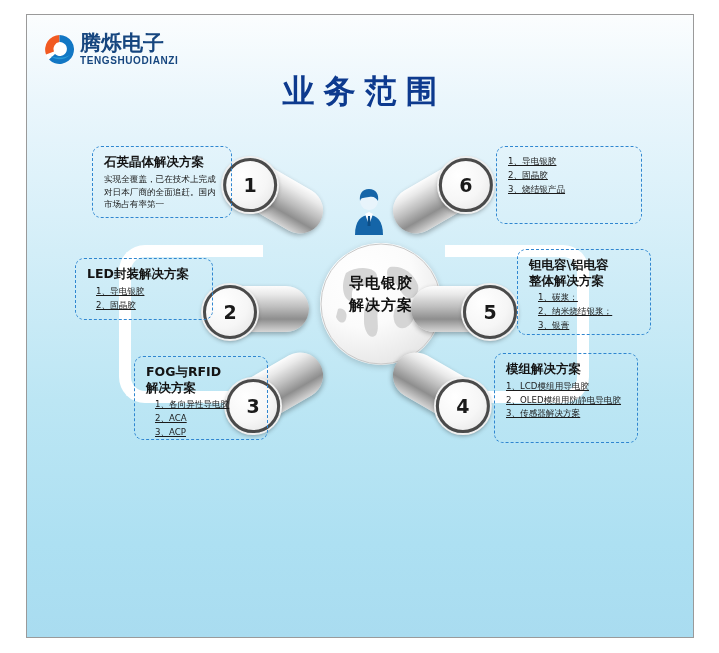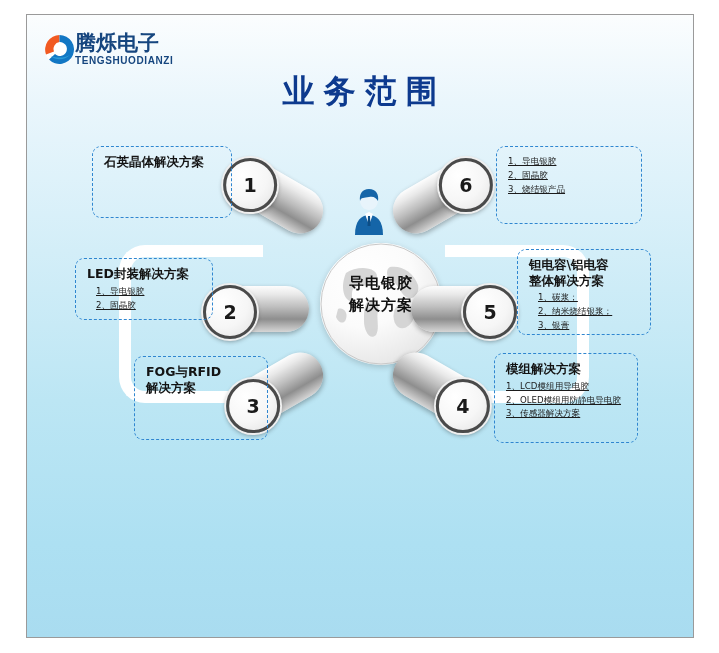--- a/index.html
+++ b/index.html
@@ -7,21 +7,21 @@
        font-family:"Liberation Sans","DejaVu Sans",sans-serif;}
 
   .slide{
     position:absolute;left:26px;top:14px;width:666px;height:622px;
     border:1px solid #9a9a9a;
     background:linear-gradient(180deg,#fbfdfe 0%,#eaf6fc 14%,#d3eef8 38%,#bce6f4 62%,#ade0f2 85%,#a9dcf0 100%);
     overflow:hidden;
   }
 
   
-  .logo{position:absolute;left:17px;top:18px;display:flex;align-items:center;}
+  .logo{position:absolute;left:17px;top:18px;display:flex;align-items:center;gap:5px;}
   .logo-mark{width:31px;height:31px;position:relative;}
   .logo-txt{display:flex;flex-direction:column;line-height:1;}
   .logo-cn{font-size:21px;font-weight:bold;color:#16467f;letter-spacing:0px;
            font-family:"DejaVu Sans",sans-serif;}
   .logo-en{font-size:10px;font-weight:bold;color:#16467f;letter-spacing:0.6px;margin-top:2px;}
 
   
   .title{position:absolute;left:0;top:55px;width:666px;text-align:center;
          font-size:32px;font-weight:bold;color:#0d3a8e;letter-spacing:9px;
          font-family:"DejaVu Sans",sans-serif;text-indent:9px;}
@@ -160,35 +160,41 @@
 
   <div class="marker" style="left:362px;top:158px;transform:rotate(-30deg);">
     <div class="cap"></div>
     <div class="knob k-right" style="transform:rotate(30deg);">
       <span>6</span>
     </div>
   </div>
 
   <div class="box" style="left:65px;top:131px;width:140px;height:72px;">
     <h4>石英晶体解决方案</h4>
+    <p>实现全覆盖，已在技术上完成对日本厂商的全面追赶。国内市场占有率第一</p>
   </div>
 
   <div class="box" style="left:48px;top:243px;width:138px;height:62px;">
     <h4>LED封装解决方案</h4>
     <ol>
       <li>1、导电银胶</li>
       <li>2、固晶胶</li>
     </ol>
   </div>
 
   <div class="box" style="left:107px;top:341px;width:134px;height:84px;">
     <h4>
       <span>FOG与RFID</span><br>
       <span>解决方案</span>
     </h4>
+    <ol>
+      <li>1、各向异性导电胶</li>
+      <li>2、ACA</li>
+      <li>3、ACP</li>
+    </ol>
   </div>
 
   <div class="box lat" style="left:467px;top:338px;width:144px;height:90px;">
     <h4>模组解决方案</h4>
     <ol>
       <li>1、LCD模组用导电胶</li>
       <li>2、OLED模组用防静电导电胶</li>
       <li>3、传感器解决方案</li>
     </ol>
   </div>

